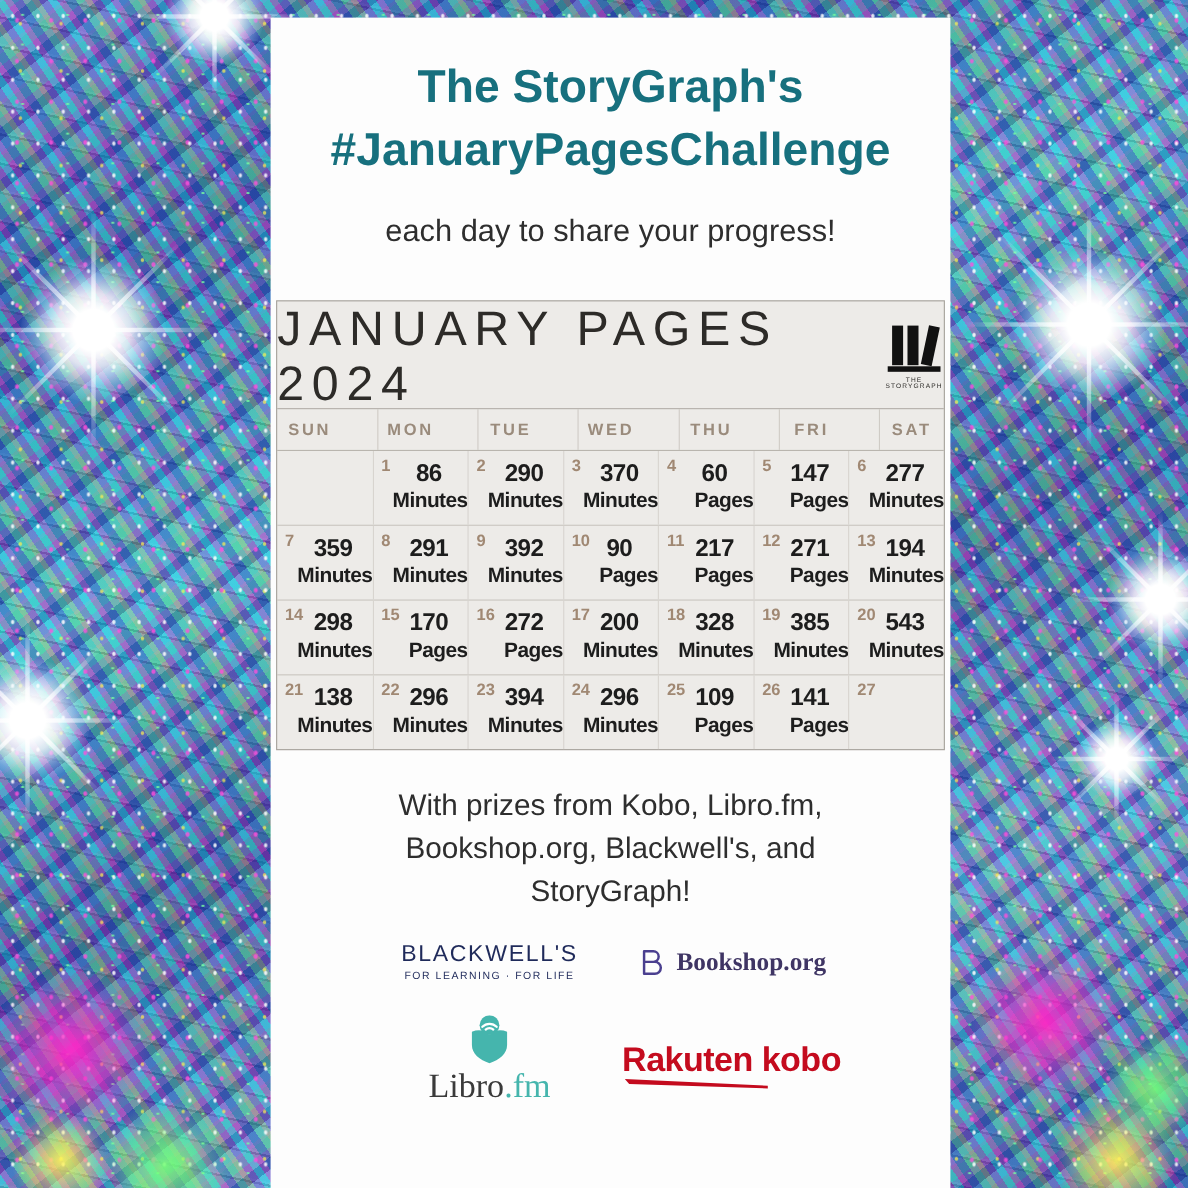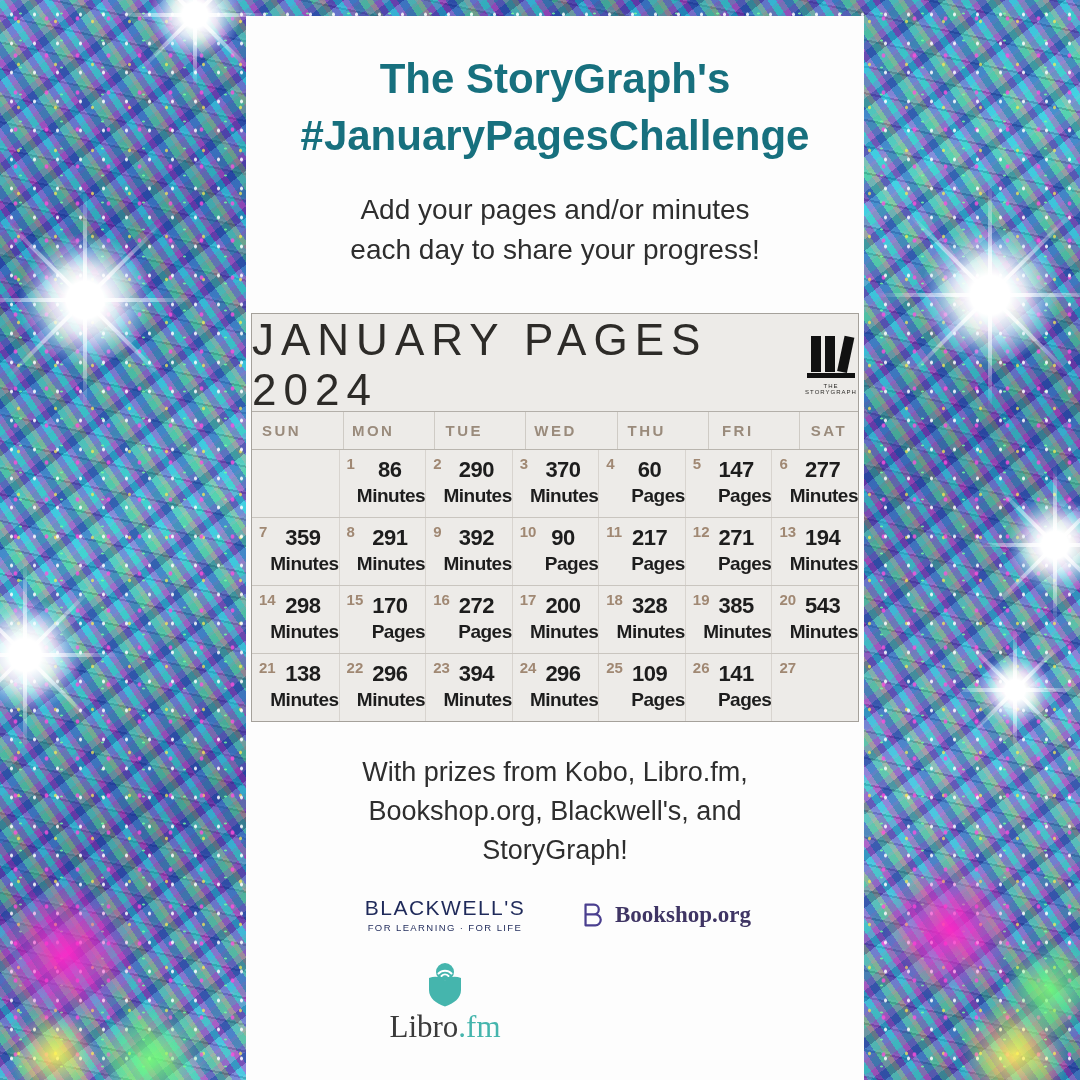--- a/index.html
+++ b/index.html
@@ -179,21 +179,20 @@
 <div class="blob green" style="left:1000px;top:940px;width:100px;height:100px;"></div>
 
 <div class="panel">
 
   <div class="title">
     <div>The StoryGraph's</div>
     <div>#JanuaryPagesChallenge</div>
   </div>
 
   <div class="subtitle">
-    <div>Add your pages and/or minutes</div>
     <div>each day to share your progress!</div>
   </div>
 
   <div class="calendar">
     <div class="cal-header">
       <div class="cal-title">JANUARY PAGES 2024</div>
       <div class="sg-logo">
         <svg width="54" height="46" viewBox="0 0 54 46">
           <rect x="7" y="2" width="10" height="36" fill="#111"></rect>
           <rect x="21" y="2" width="10" height="36" fill="#111"></rect>
@@ -385,15 +384,21 @@
         <circle cx="21" cy="9" r="9" fill="#45b5ad"></circle>
         <path d="M14.5 10.5 A 9 9 0 0 1 27.5 10.5" stroke="#fff" stroke-width="2" fill="none" stroke-linecap="round"></path>
         <path d="M17.5 13 A 5 5 0 0 1 24.5 13" stroke="#fff" stroke-width="2" fill="none" stroke-linecap="round"></path>
         <path d="M5 15 C11 12.5 17 13.5 21 18 C25 13.5 31 12.5 37 15 L37 27 C37 35 30 40.5 21 43.5 C12 40.5 5 35 5 27 Z" fill="#45b5ad"></path>
       </svg>
       <div class="libro-text">
         <span>Libro</span><span class="fm">.fm</span>
       </div>
     </div>
 
+    <div class="kobo">
+      <span>Rakuten kobo</span>
+      <svg class="kobo-swoosh" width="132" height="12" viewBox="0 0 132 12">
+        <path d="M0 2 L130 8 L130 10.5 L4 6.5 Z" fill="#c40b1e"></path>
+      </svg>
+    </div>
 
   </div>
 </div>
 
 </body></html>

